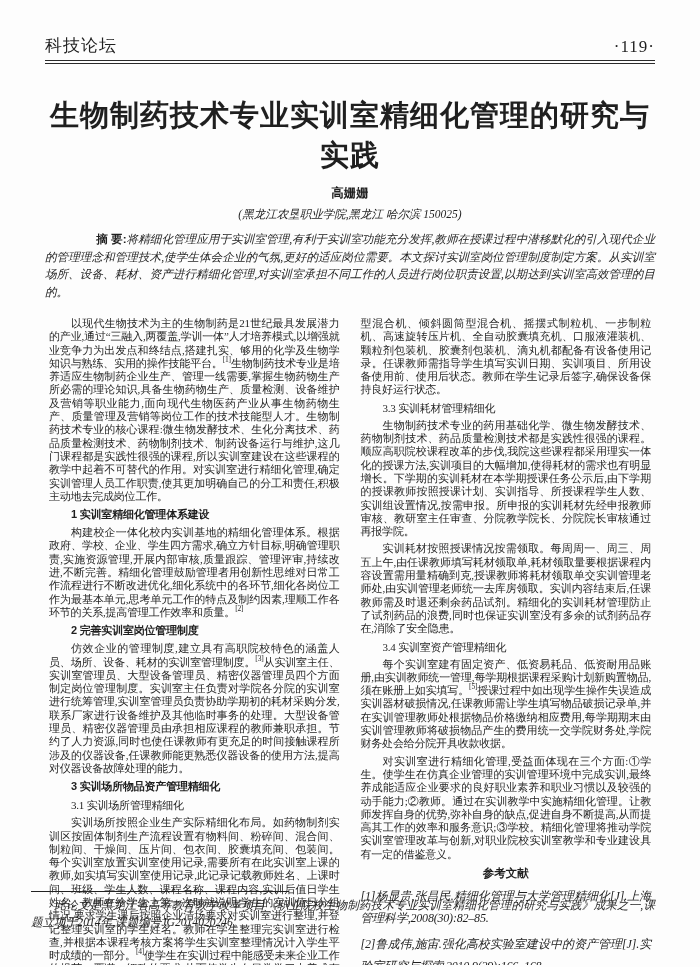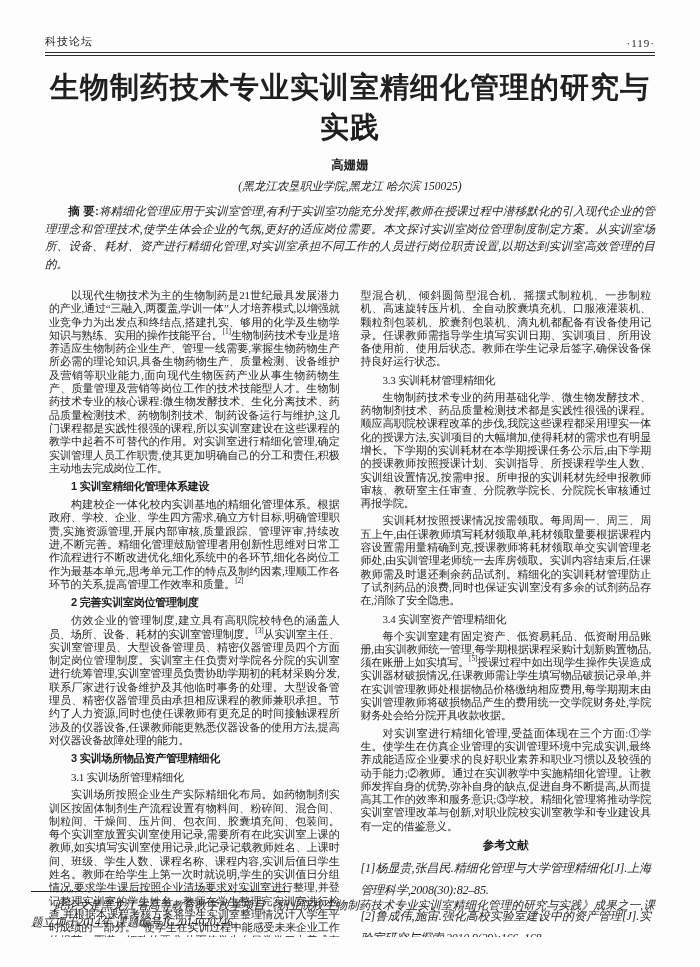--- a/index.html
+++ b/index.html
@@ -10,30 +10,30 @@
     background:#fdfdfd;
     color:#1f1f1f;
     box-sizing:border-box;
     padding:34px 45px 0 45px;
     font-family:"Liberation Serif","DejaVu Serif",serif;
     overflow:hidden;
   }
   
   .running-head{
     display:flex;justify-content:space-between;align-items:flex-end;
-    font-size:11px;letter-spacing:1px;
+    font-size:17px;letter-spacing:1px;
   }
   .double-rule{
     margin-top:3px;height:2px;
     border-top:1.6px solid #2b2b2b;
     border-bottom:1px solid #2b2b2b;
   }
   
   .title{
-    margin:12px 0 0 0;
+    margin:32px 0 0 0;
     text-align:center;
     font-size:29px;font-weight:700;
     letter-spacing:1px;
     font-family:"Liberation Serif","DejaVu Serif",serif;
   }
   .author{
     margin-top:9px;text-align:center;
     font-size:12.5px;font-weight:700;
     font-family:"Liberation Sans","DejaVu Sans",sans-serif;
   }
@@ -45,20 +45,21 @@
   .abstract,.keywords{
     margin:8px 0 0 0;
     font-size:11.6px;line-height:17.5px;
     text-align:justify;font-style:italic;
   }
   .abstract{ text-indent:2em; }
   .keywords{ text-indent:2em; }
   .block-label{
     font-style:normal;font-weight:700;
     font-family:"Liberation Sans","DejaVu Sans",sans-serif;
+    margin-left:28px;
   }
   
   .columns{
     display:flex;gap:13px;
     margin-top:12px;
     height:652px;overflow:hidden;
   }
   .col{flex:1 1 0;min-width:0;}
   .col p{margin:4px;}
   .p,.pc,.h1,.h2{

